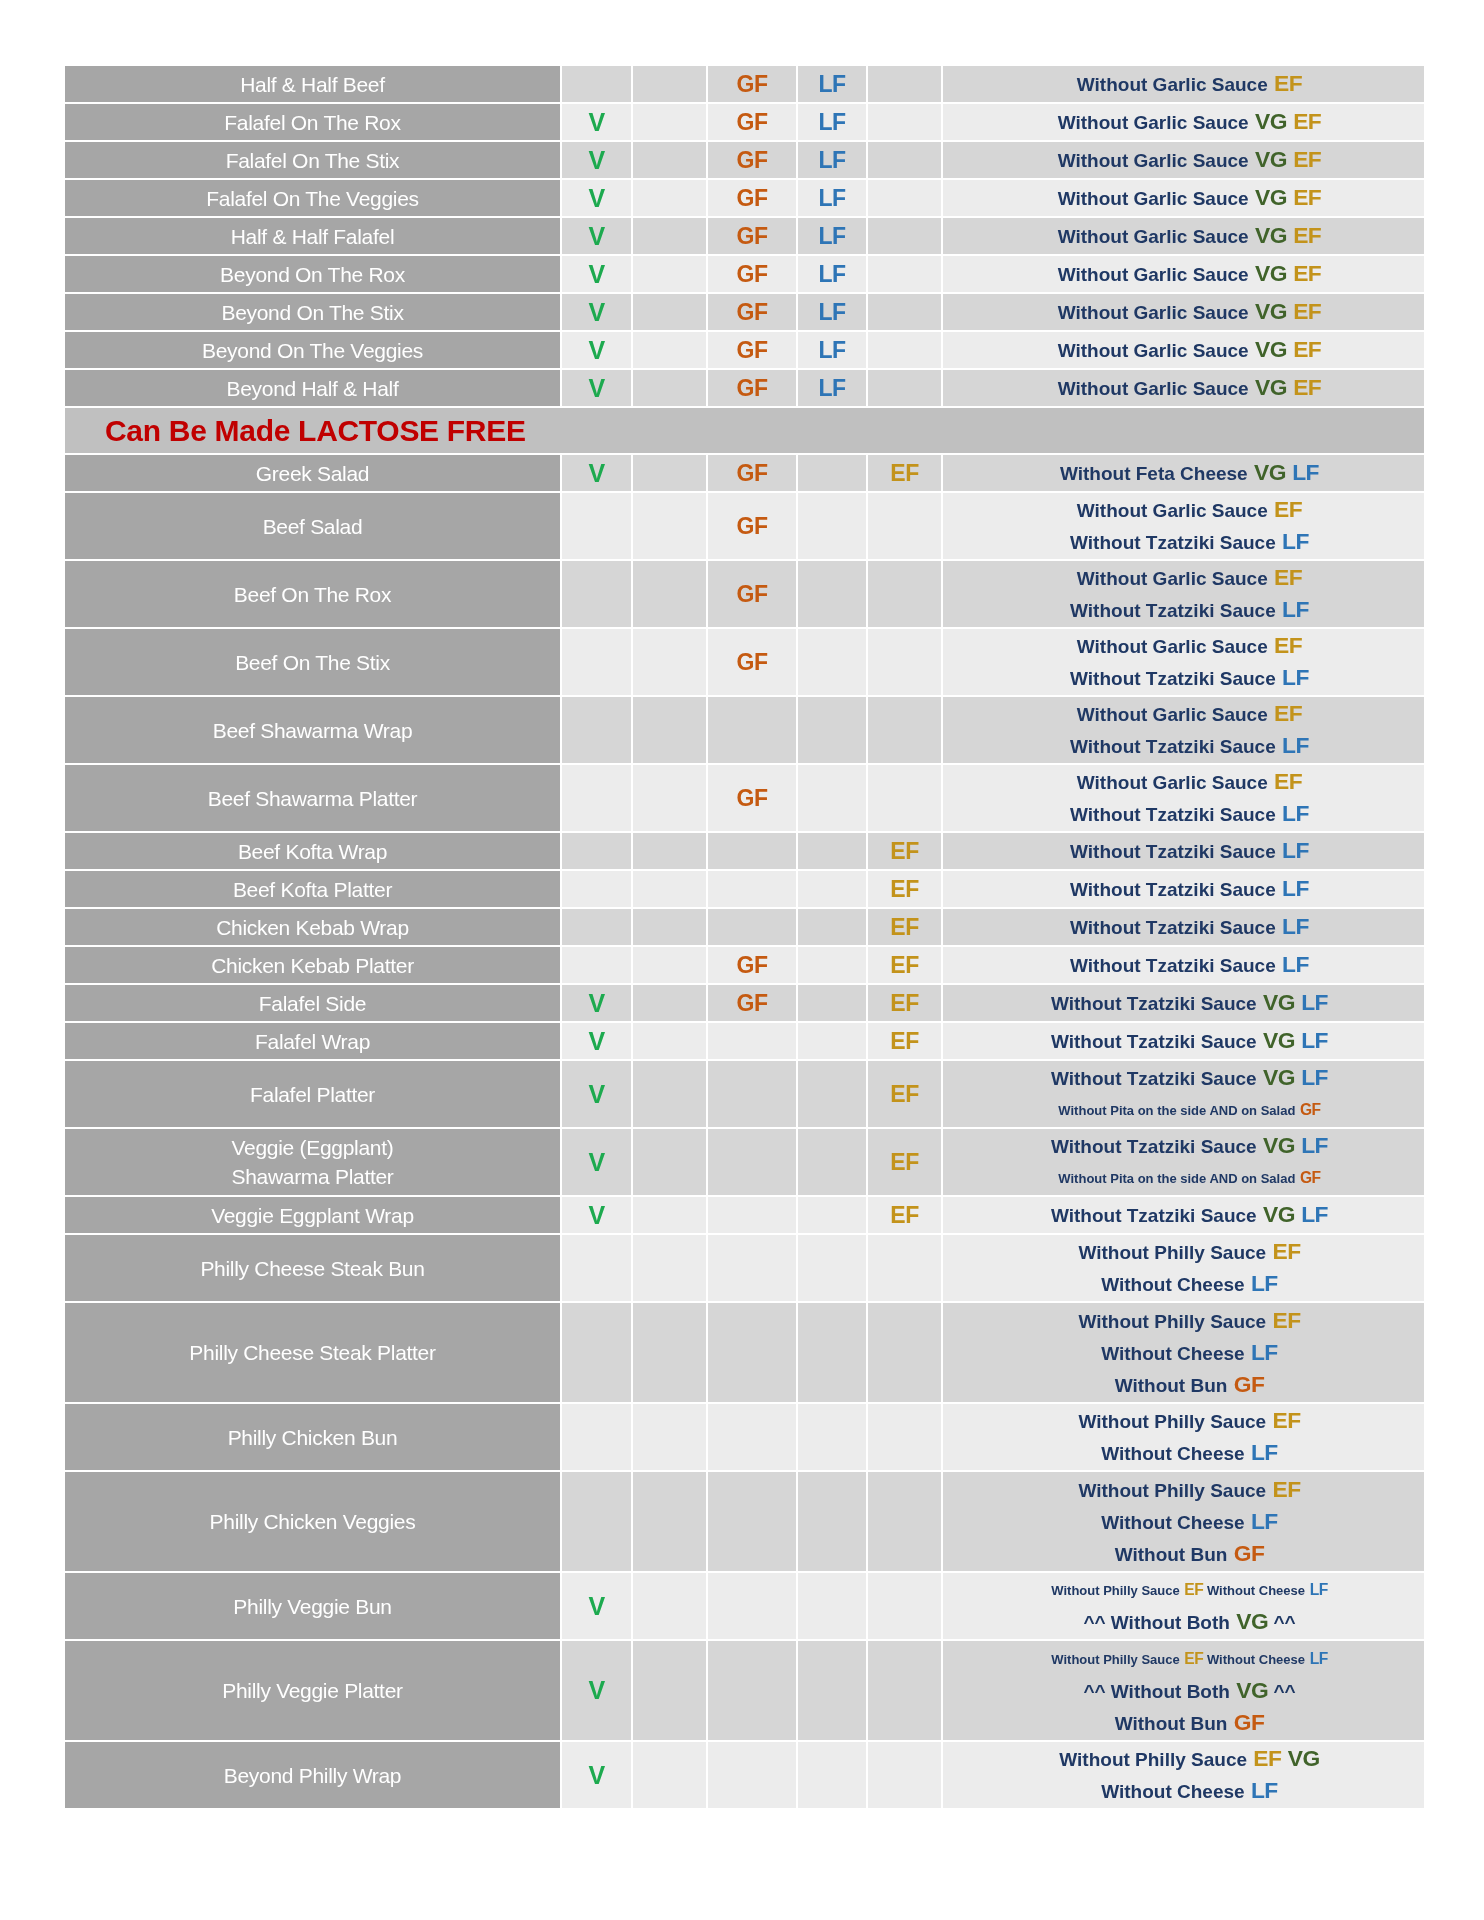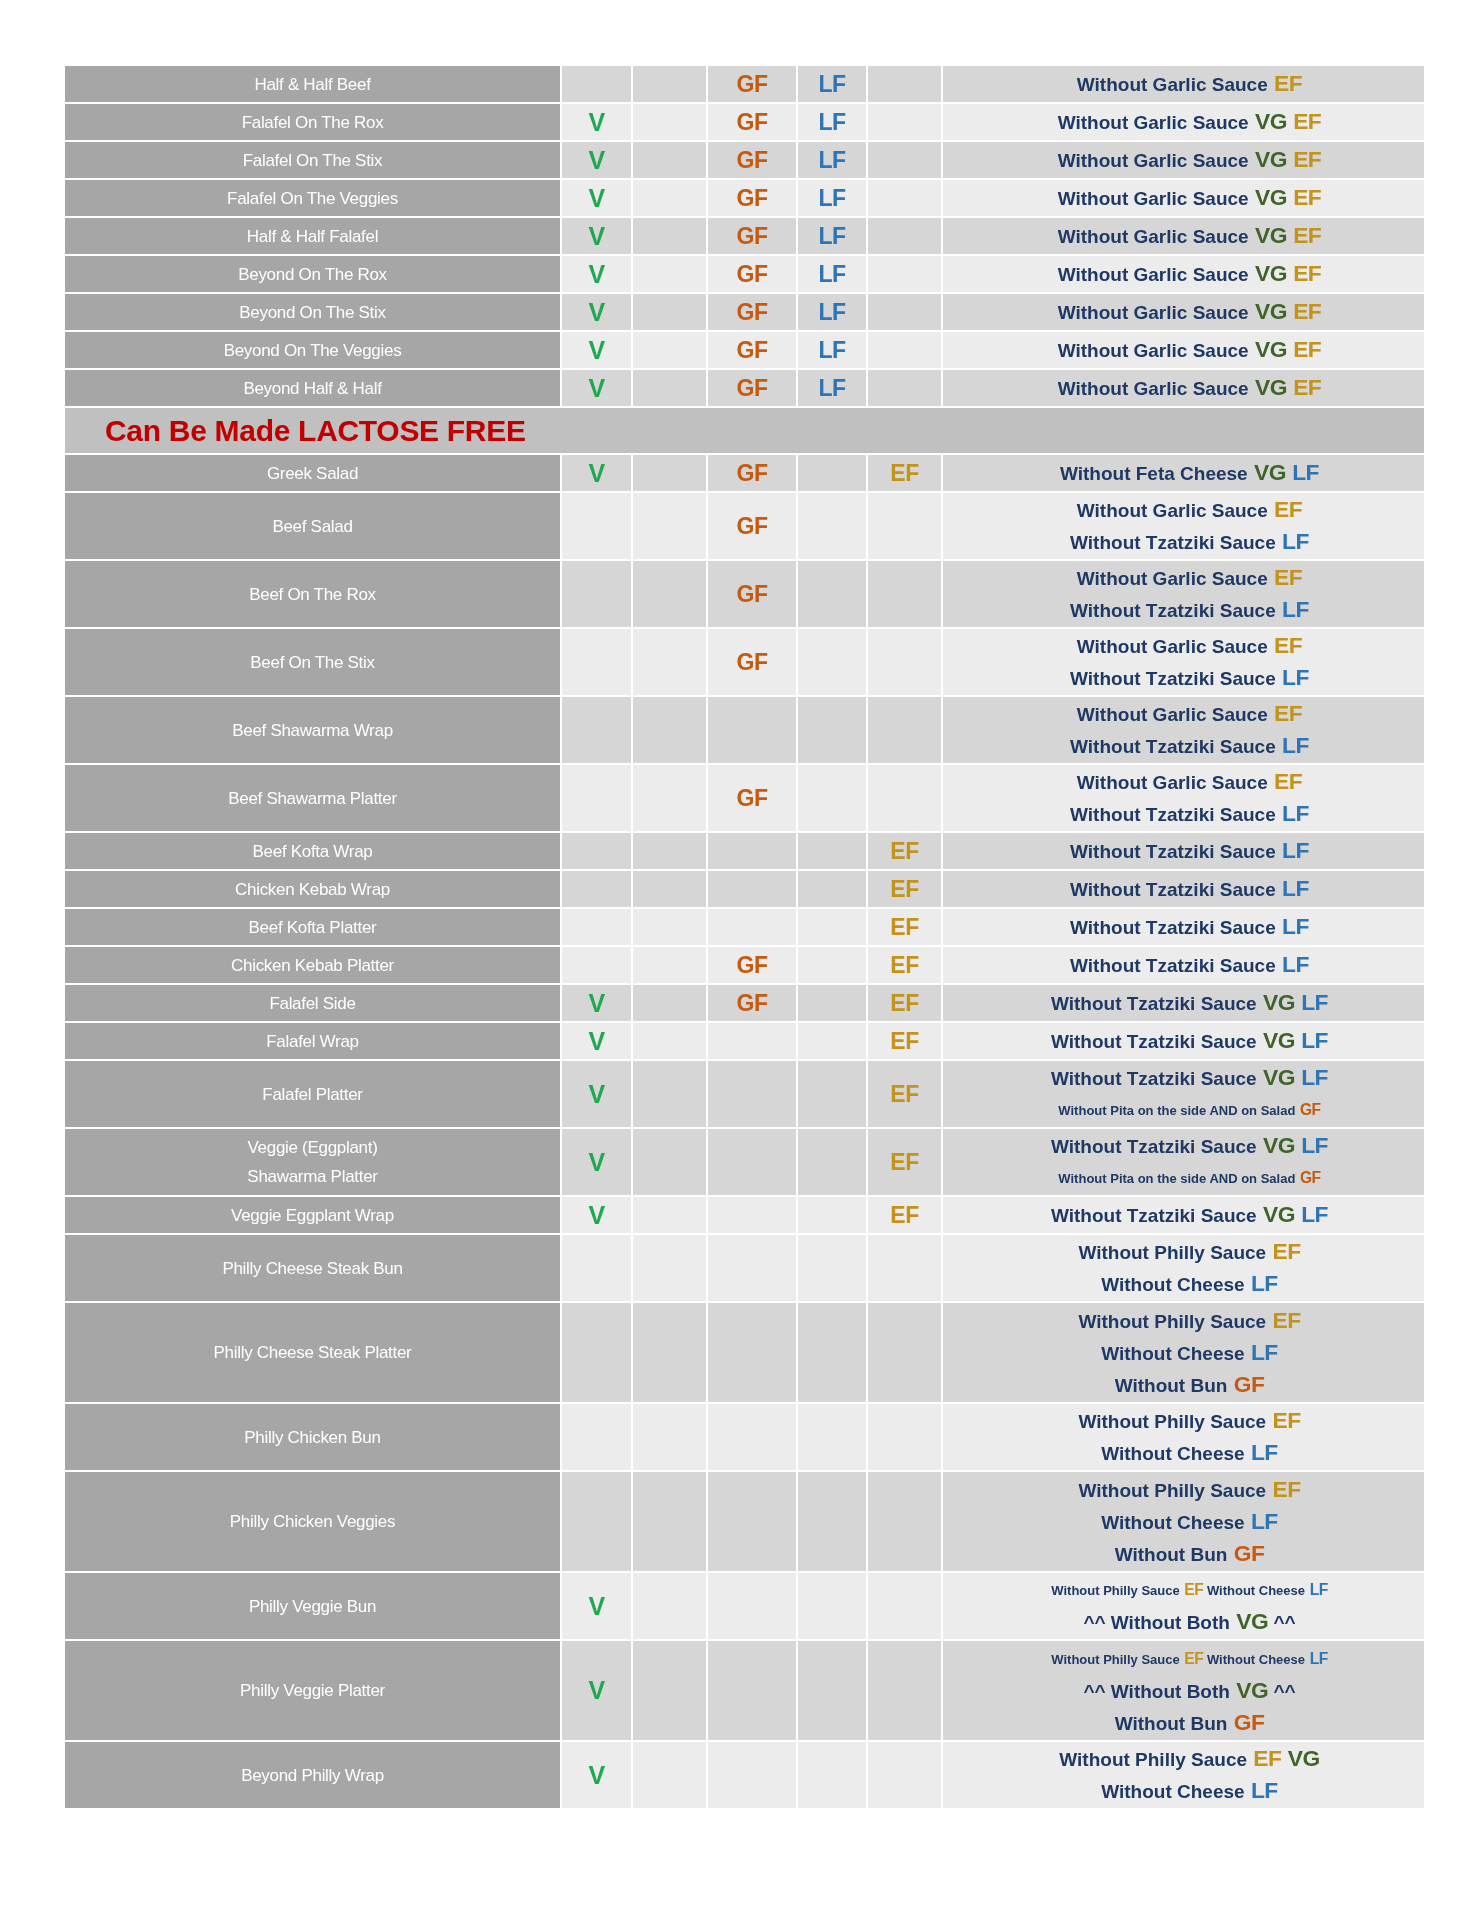--- a/index.html
+++ b/index.html
@@ -18,21 +18,21 @@
   tr.h-double td { height: 64px; }
   tr.h-triple td { height: 97px; }
   tr.section-row td { height: 43px; }
 
   .item-row.dark td  { background: var(--row-dark); }
   .item-row.light td { background: var(--row-light); }
 
   .name-cell {
     background: var(--name-cell-bg) !important;
     color: var(--name-text);
-    font-size: 17px;
+    font-size: 21px;
     text-align: center; vertical-align: middle;
     letter-spacing: -0.3px;
     white-space: pre-line;
     line-height: 29px;
     font-weight: 400;
   }
   .code-cell { text-align: center; vertical-align: middle; }
   .badge { font-weight: 700; font-size: 23px; letter-spacing: -0.5px; }
   .badge-v  { color: var(--v-green); font-size: 25px; }
   .badge-gf { color: var(--gf-orange); }
@@ -252,33 +252,33 @@
           <td class="name-cell">Beef Kofta Wrap</td>
           <td class="code-cell"></td>
           <td class="code-cell"></td>
           <td class="code-cell"></td>
           <td class="code-cell"></td>
           <td class="code-cell"><span class="badge badge-ef">EF</span></td>
           <td class="notes-cell">
             <div class="note-line"><span class="note-text">Without Tzatziki Sauce</span> <span class="note-tag tag-lf">LF</span></div>
           </td>
         </tr>
+        <tr class="item-row light h-single">
+          <td class="name-cell">Beef Kofta Platter</td>
+          <td class="code-cell"></td>
+          <td class="code-cell"></td>
+          <td class="code-cell"></td>
+          <td class="code-cell"></td>
+          <td class="code-cell"><span class="badge badge-ef">EF</span></td>
+          <td class="notes-cell">
+            <div class="note-line"><span class="note-text">Without Tzatziki Sauce</span> <span class="note-tag tag-lf">LF</span></div>
+          </td>
+        </tr>
         <tr class="item-row dark h-single">
           <td class="name-cell">Chicken Kebab Wrap</td>
-          <td class="code-cell"></td>
-          <td class="code-cell"></td>
-          <td class="code-cell"></td>
-          <td class="code-cell"></td>
-          <td class="code-cell"><span class="badge badge-ef">EF</span></td>
-          <td class="notes-cell">
-            <div class="note-line"><span class="note-text">Without Tzatziki Sauce</span> <span class="note-tag tag-lf">LF</span></div>
-          </td>
-        </tr>
-        <tr class="item-row light h-single">
-          <td class="name-cell">Beef Kofta Platter</td>
           <td class="code-cell"></td>
           <td class="code-cell"></td>
           <td class="code-cell"></td>
           <td class="code-cell"></td>
           <td class="code-cell"><span class="badge badge-ef">EF</span></td>
           <td class="notes-cell">
             <div class="note-line"><span class="note-text">Without Tzatziki Sauce</span> <span class="note-tag tag-lf">LF</span></div>
           </td>
         </tr>
         <tr class="item-row light h-single">

